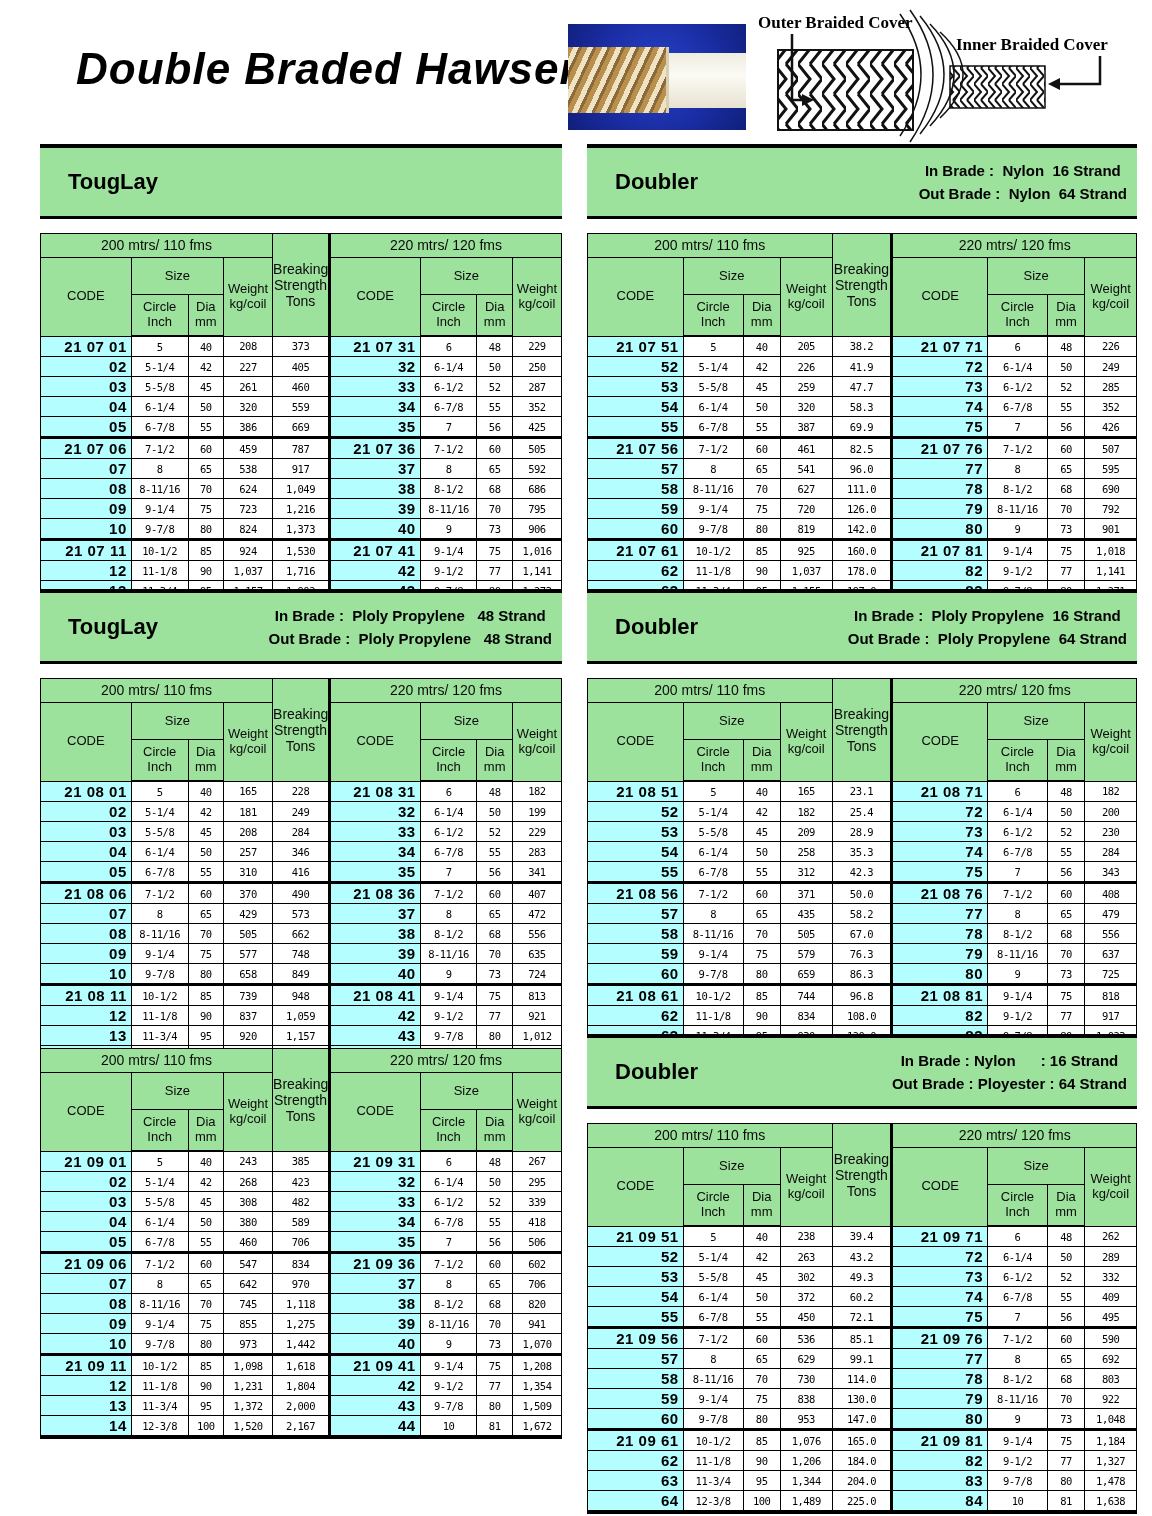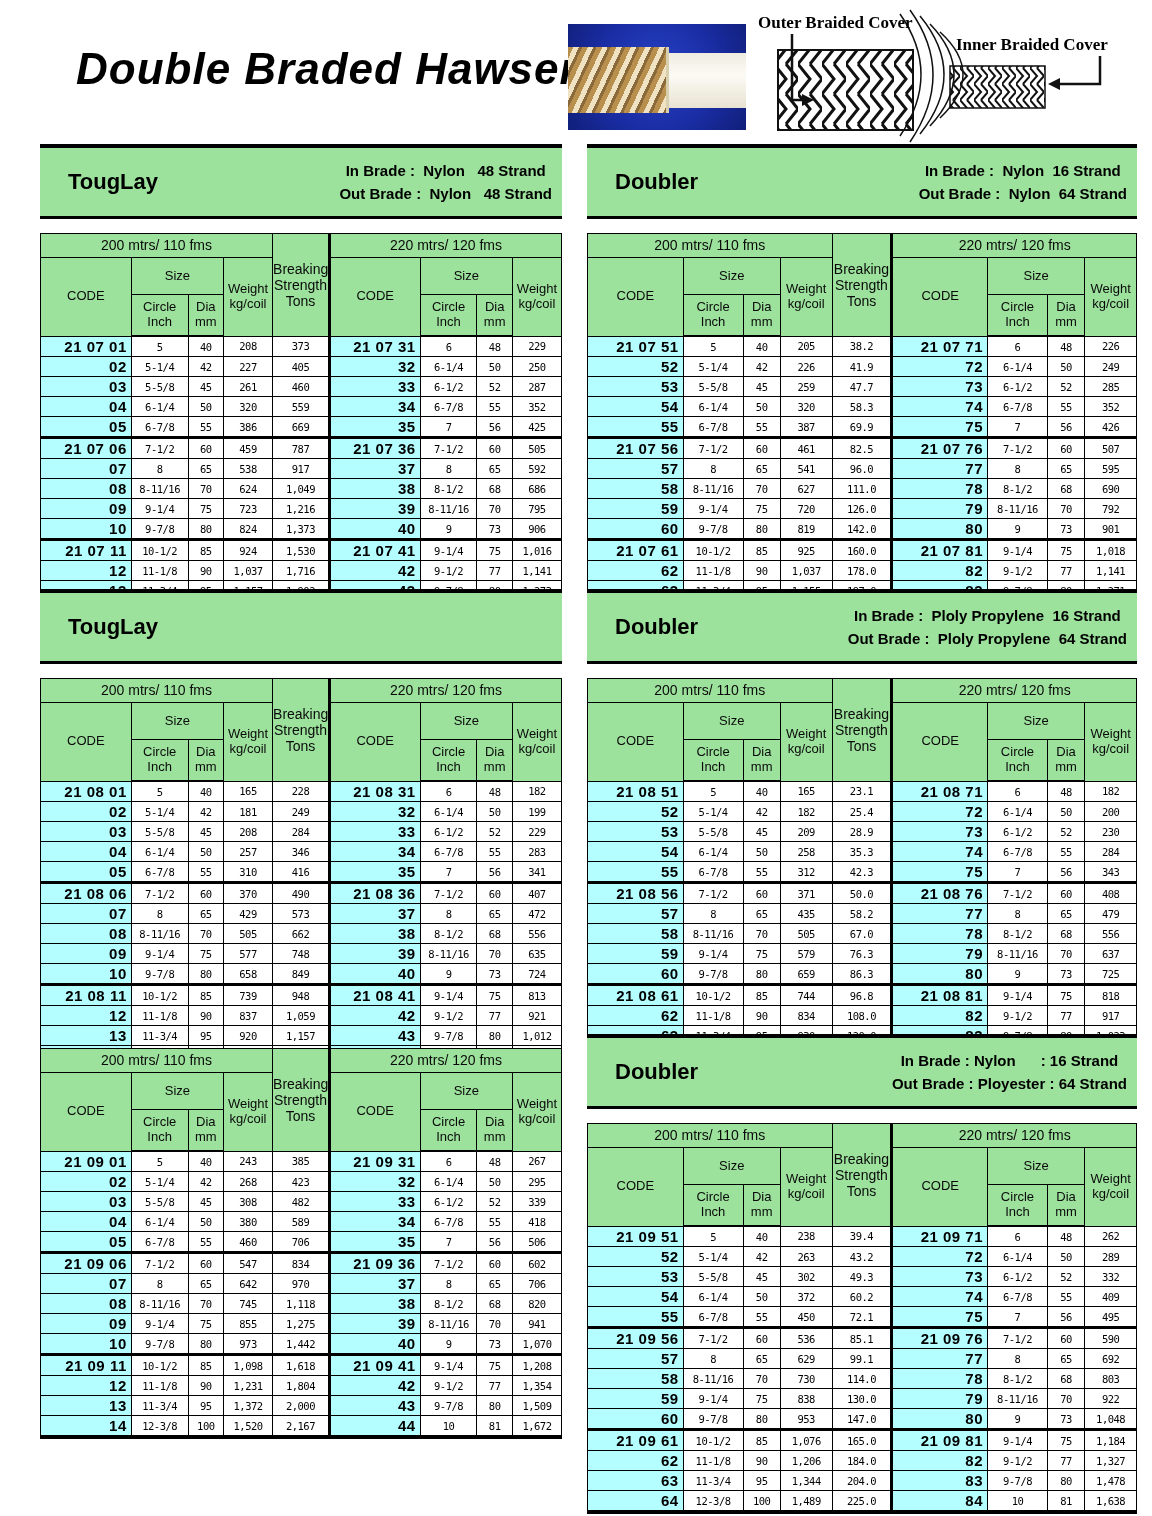--- a/index.html
+++ b/index.html
@@ -91,24 +91,20 @@
     <polygon points="52,90 52,102 64,96" fill="#111"></polygon>
     <path d="M350 52 V 80 H 310" stroke="#111" stroke-width="2.5" fill="none"></path>
     <polygon points="310,74 310,86 298,80" fill="#111"></polygon>
   </svg>
 
 
   <div class="tables-grid" id="tables-grid">
   <section class="spec">
     <header class="band">
       <div class="band-title">TougLay</div>
-      <div class="band-info">
-        <div class="band-line">In Brade :  Nylon   48 Strand</div>
-        <div class="band-line">Out Brade :  Nylon   48 Strand</div>
-      </div>
     </header>
     <table class="spec-table">
       <colgroup>
         <col class="c-code">
             <col class="c-circle">
             <col class="c-dia">
             <col class="c-weight">
         <col class="c-brk">
         <col class="c-code">
             <col class="c-circle">
@@ -491,20 +487,24 @@
               <td>81</td>
               <td>1,408</td>
             </tr>
           </tbody>
     </table>
   </section>
 
   <section class="spec">
     <header class="band">
       <div class="band-title">TougLay</div>
+      <div class="band-info">
+        <div class="band-line">In Brade :  Ploly Propylene   48 Strand</div>
+        <div class="band-line">Out Brade :  Ploly Propylene   48 Strand</div>
+      </div>
     </header>
     <table class="spec-table">
       <colgroup>
         <col class="c-code">
             <col class="c-circle">
             <col class="c-dia">
             <col class="c-weight">
         <col class="c-brk">
         <col class="c-code">
             <col class="c-circle">

